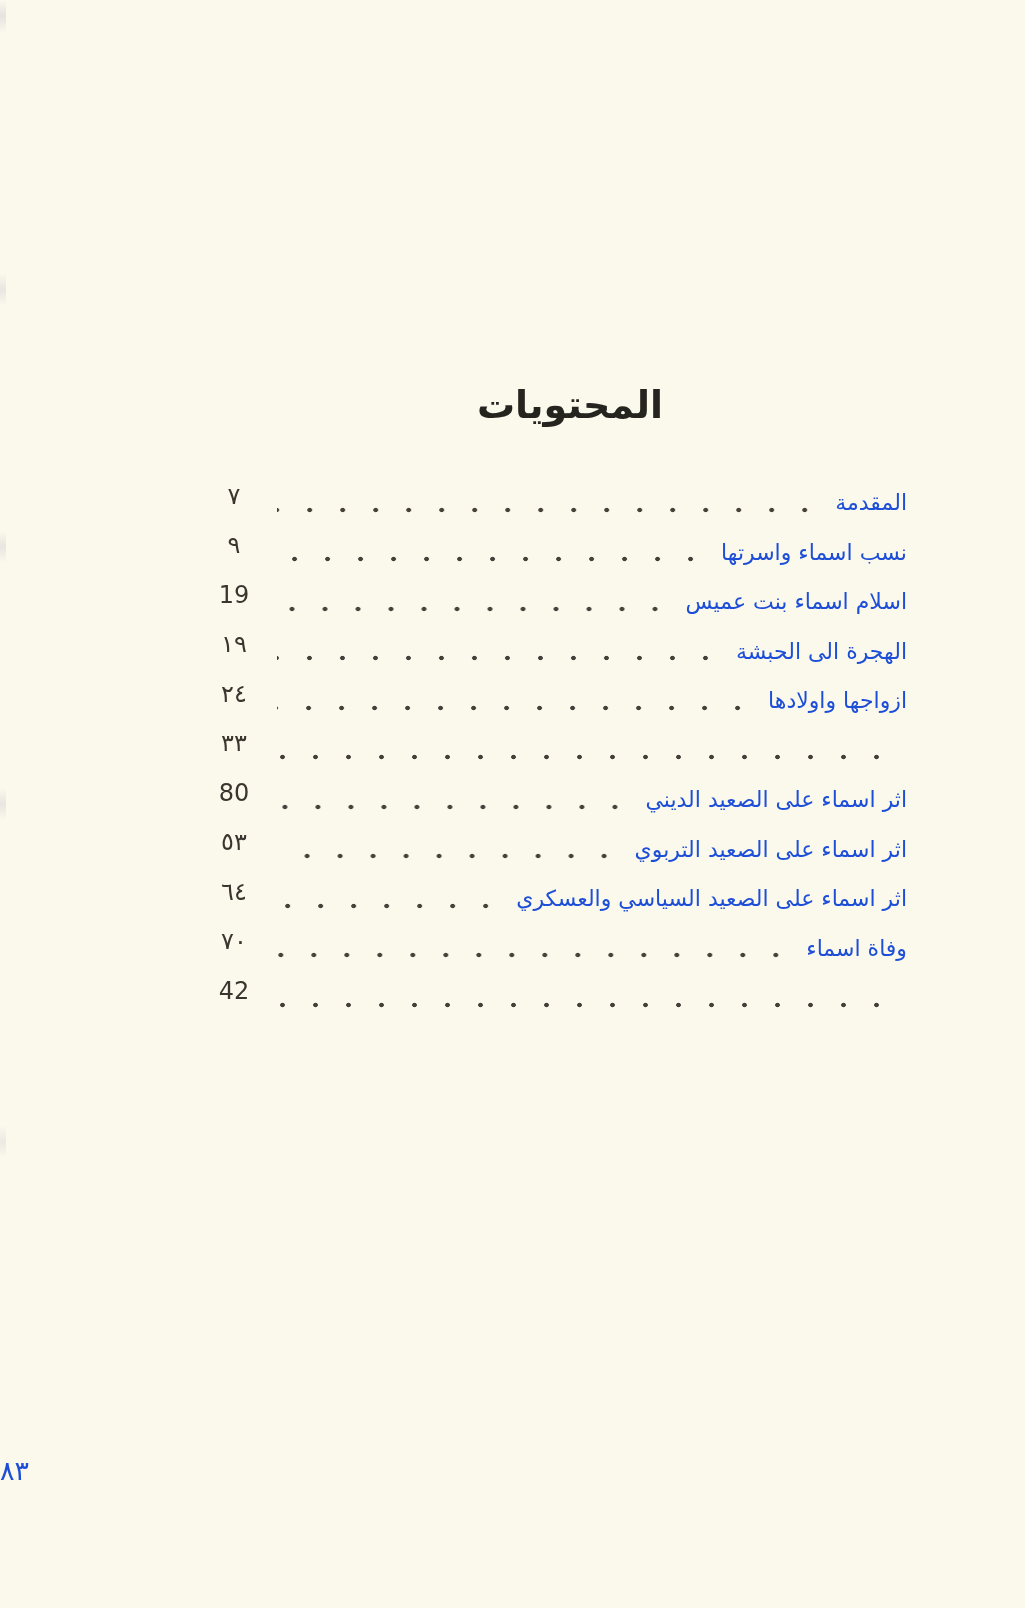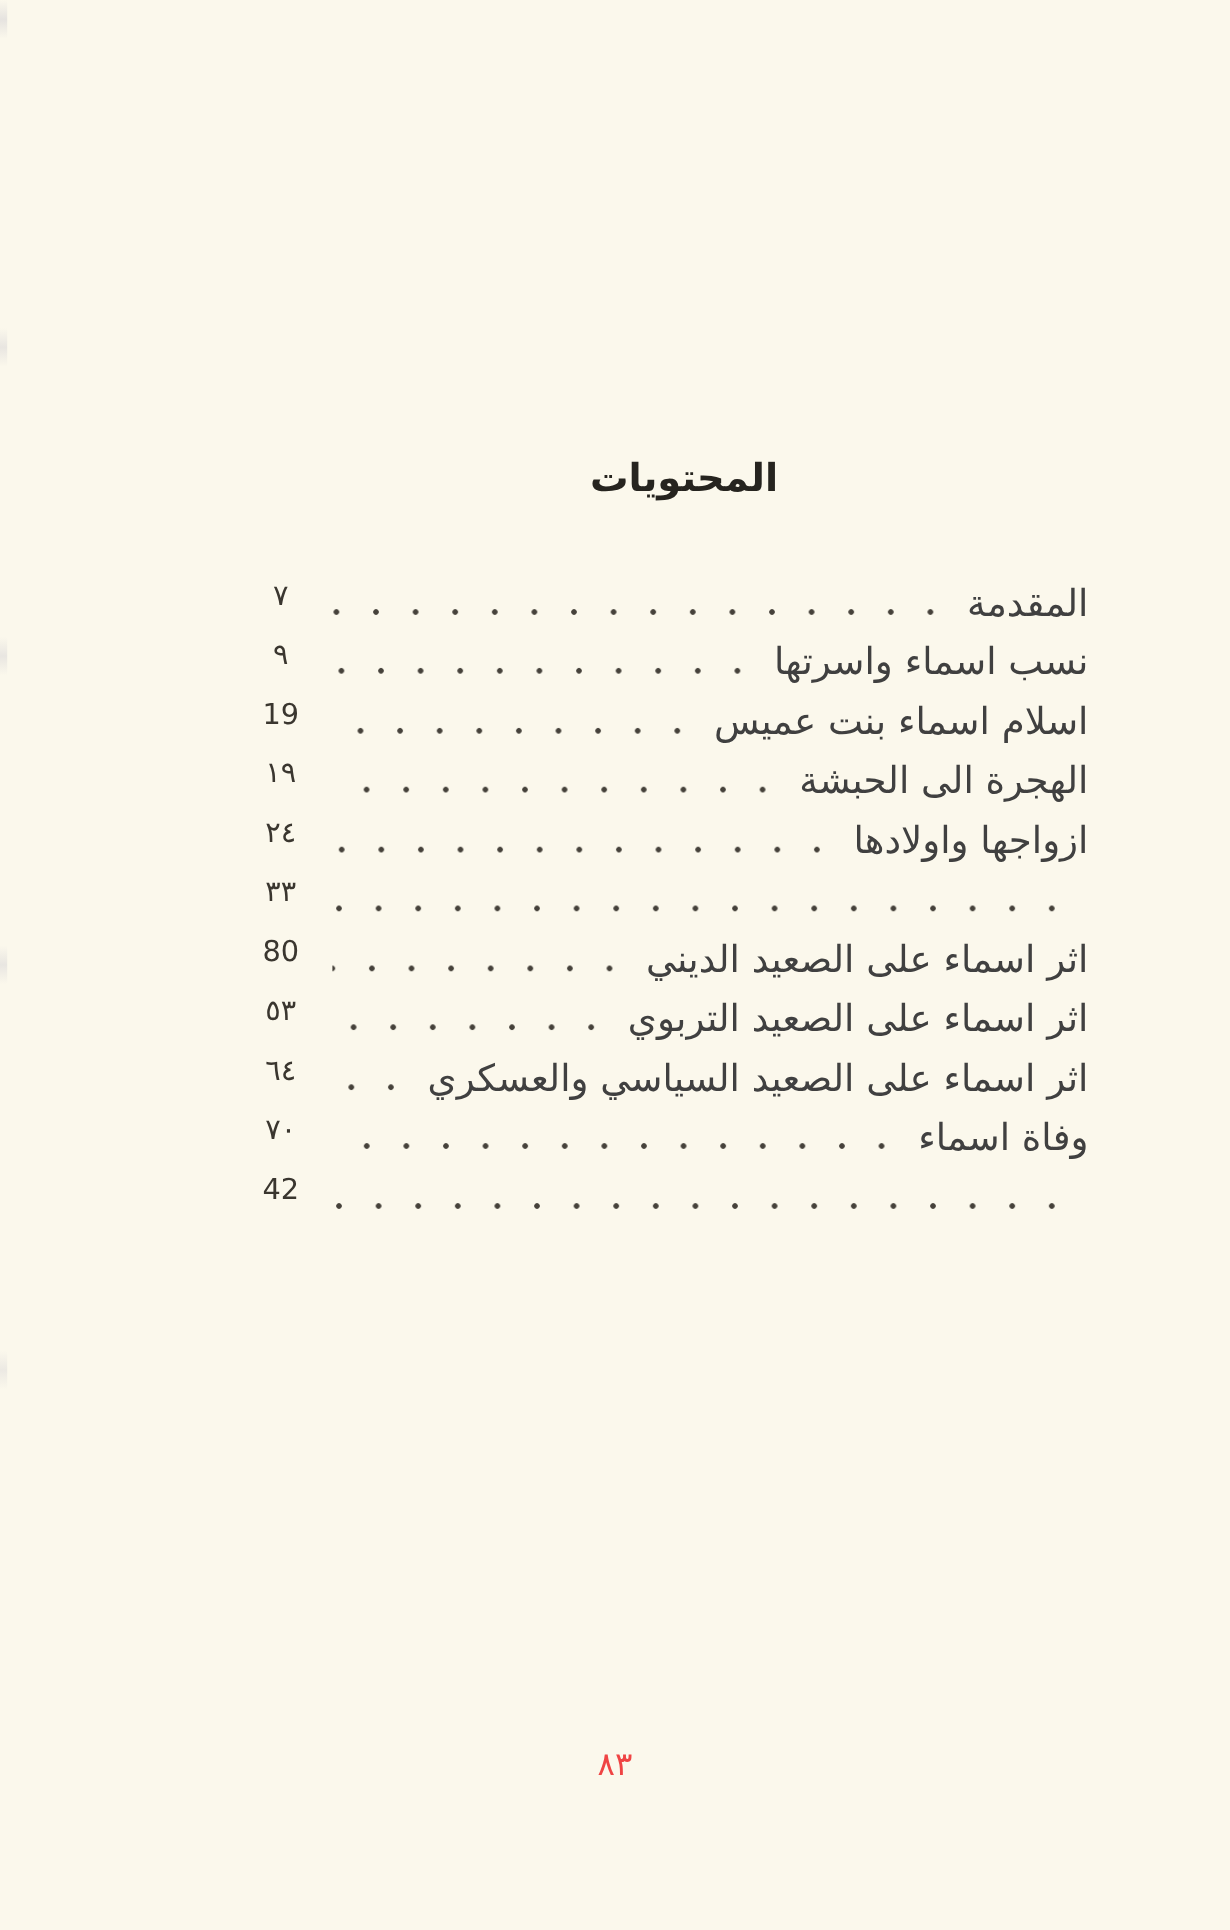--- a/index.html
+++ b/index.html
@@ -37,41 +37,41 @@
         rgba(190,188,200,0) 70%,
         rgba(190,188,200,0.25) 71%,
         rgba(190,188,200,0) 72%);
   }
   .doc-title {
     position: absolute;
     top: 358px;
     left: 220px;
     width: 700px;
     text-align: center;
-    font-size: 32px;
+    font-size: 38px;
     font-weight: bold;
     letter-spacing: 1px;
     color: #26241f;
   }
   .toc {
     position: absolute;
     top: 478px;
     left: 205px;
     width: 702px;
     direction: rtl;
   }
   .toc-row {
     display: flex;
     align-items: center;
     height: 49.5px;
   }
   .toc-label {
-    font-size: 31px;
+    font-size: 22px;
     white-space: nowrap;
-    color: #404040;
+    color: #1d4ed8;
   }
   .toc-dots {
     flex: 1;
     height: 16px;
     margin: 0 14px;
     transform: translateY(7px);
     background-image: radial-gradient(circle, #45413a 2px, rgba(0,0,0,0) 2.6px);
     background-size: 33px 16px;
     background-repeat: repeat-x;
     background-position: right center;
@@ -82,23 +82,22 @@
     font-size: 24px;
     color: #3a362f;
     transform: translateY(-7px);
     white-space: nowrap;
   }
   .page-number {
     position: absolute;
     top: 1455px;
     left: 0;
     width: 1025px;
-    text-align: center;
     font-size: 27px;
-    color: #ef4444;
+    color: #1d4ed8;
   }
 </style>
 </head>
 <body style="background: rgb(251, 248, 236); color: rgb(51, 48, 42);">
 
 <div class="scan-edge"></div>
 
 <h1 class="doc-title">المحتويات</h1>
 
 <div class="toc">

